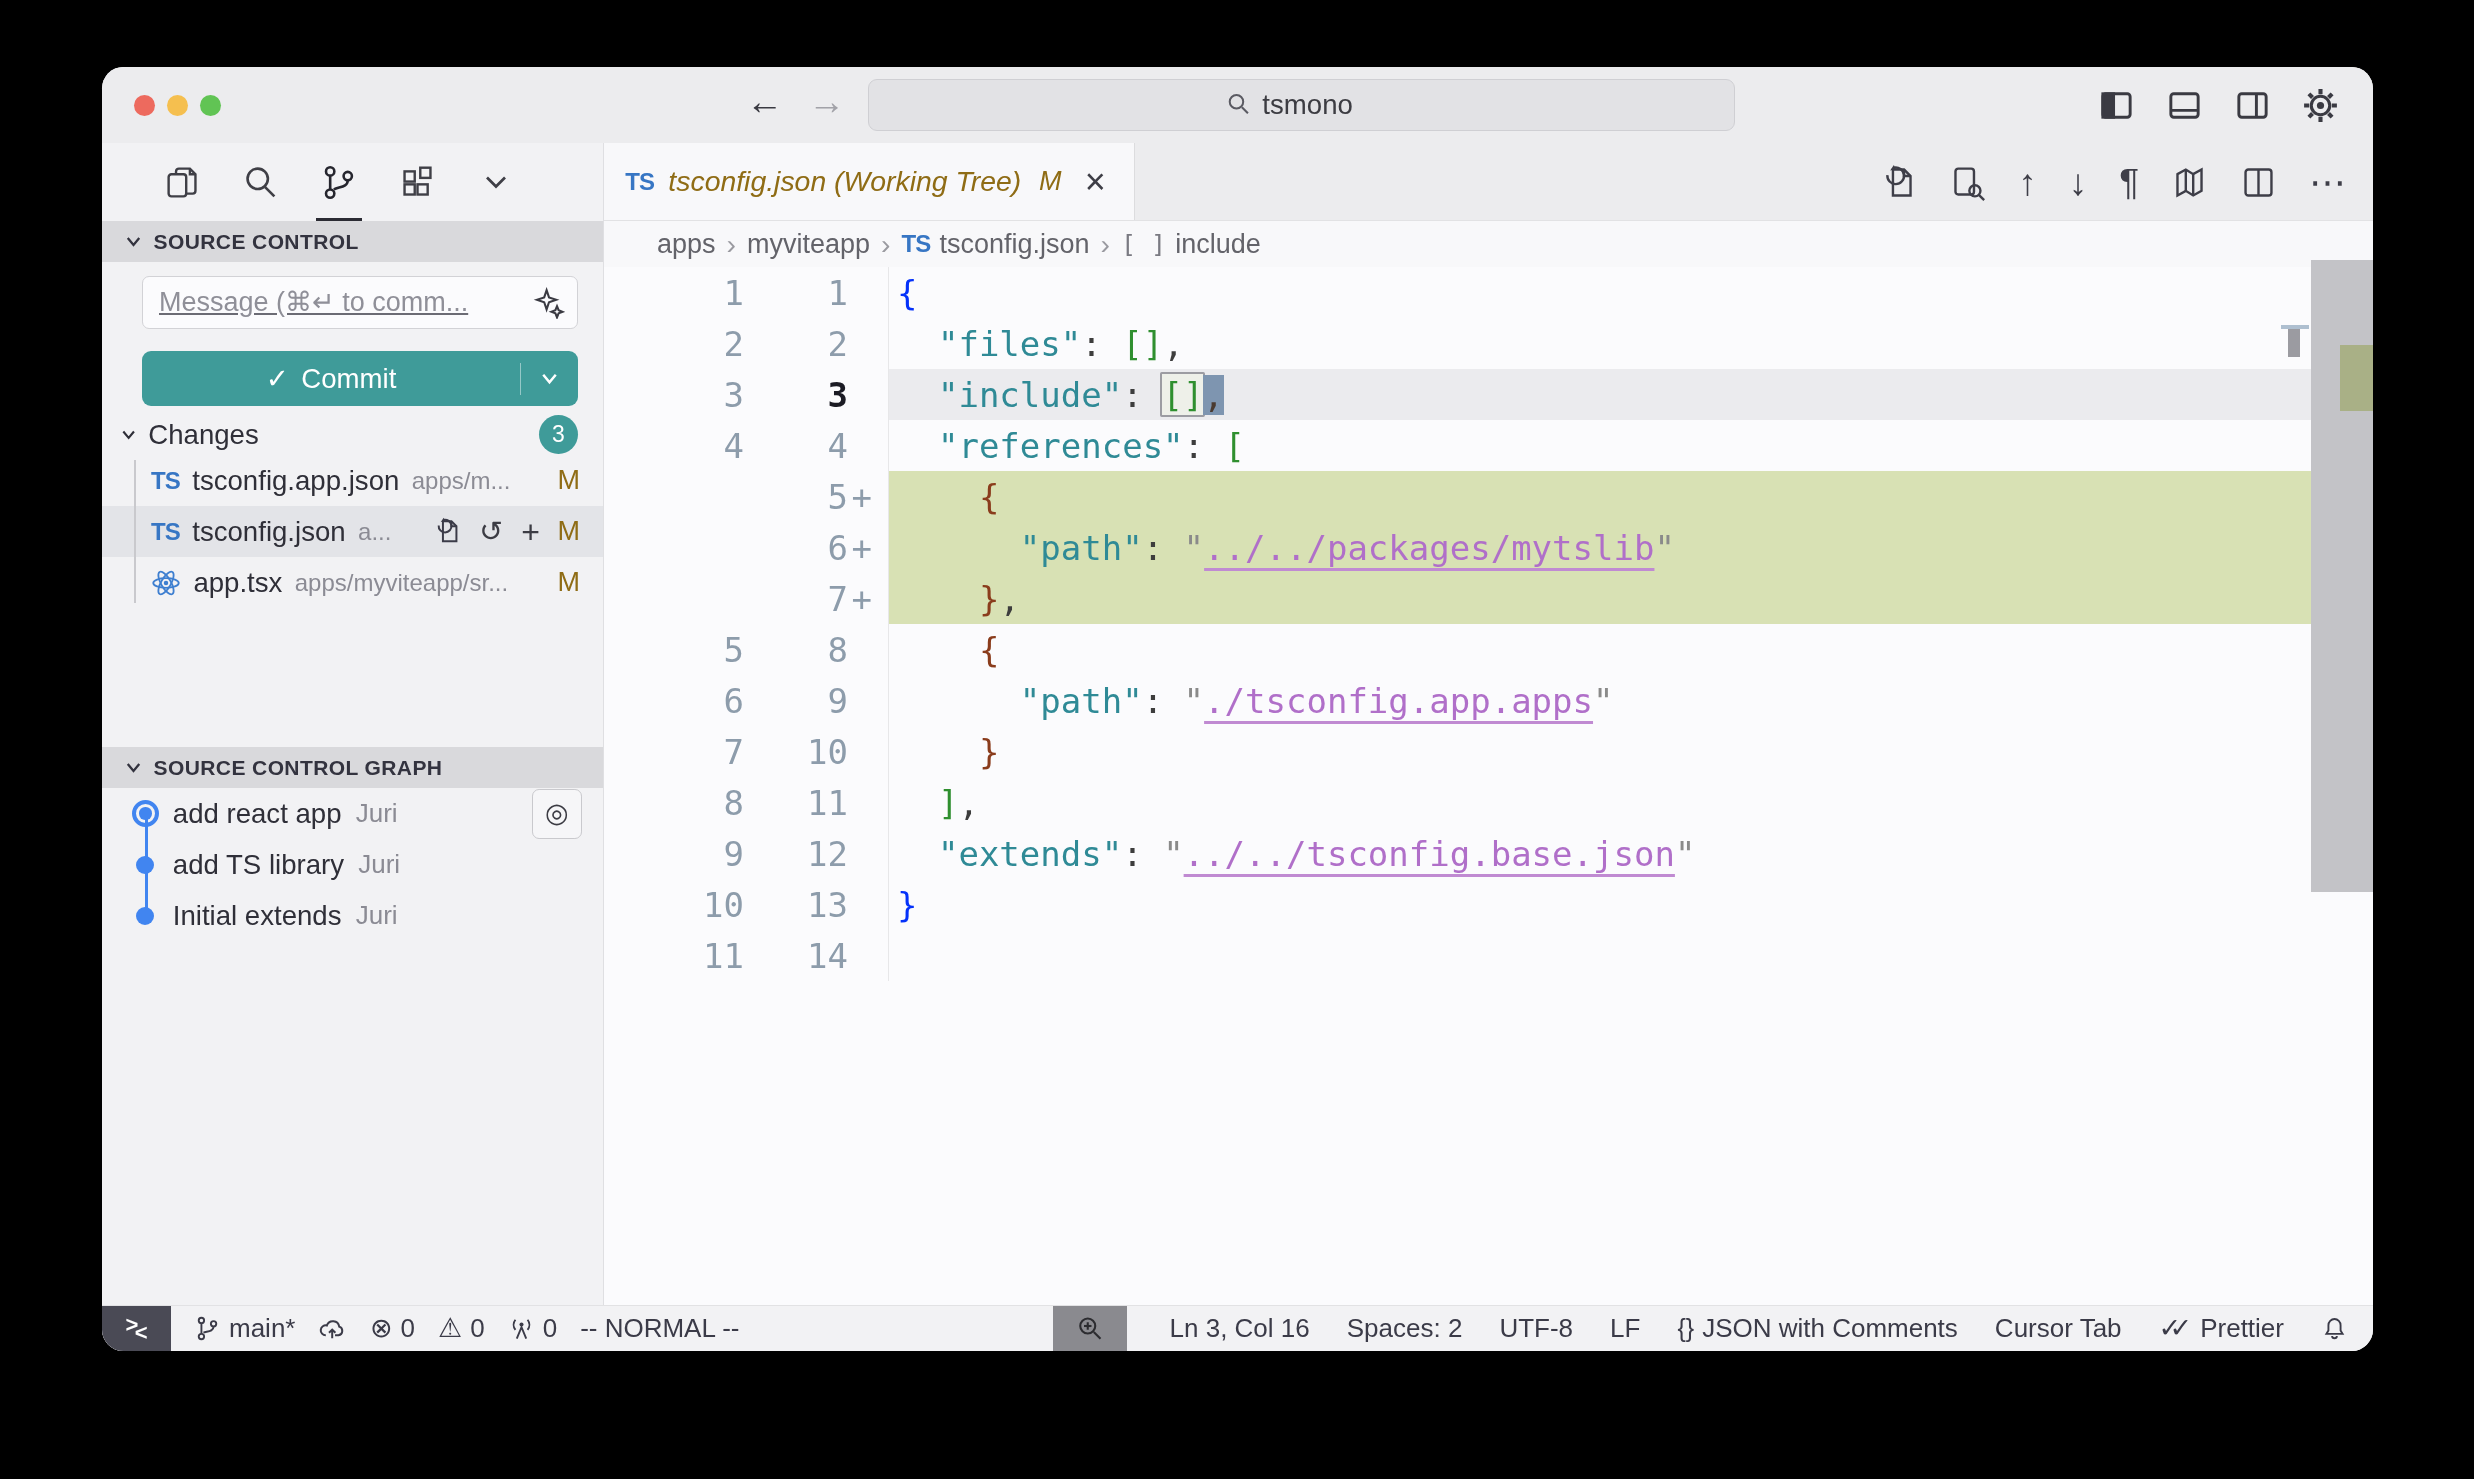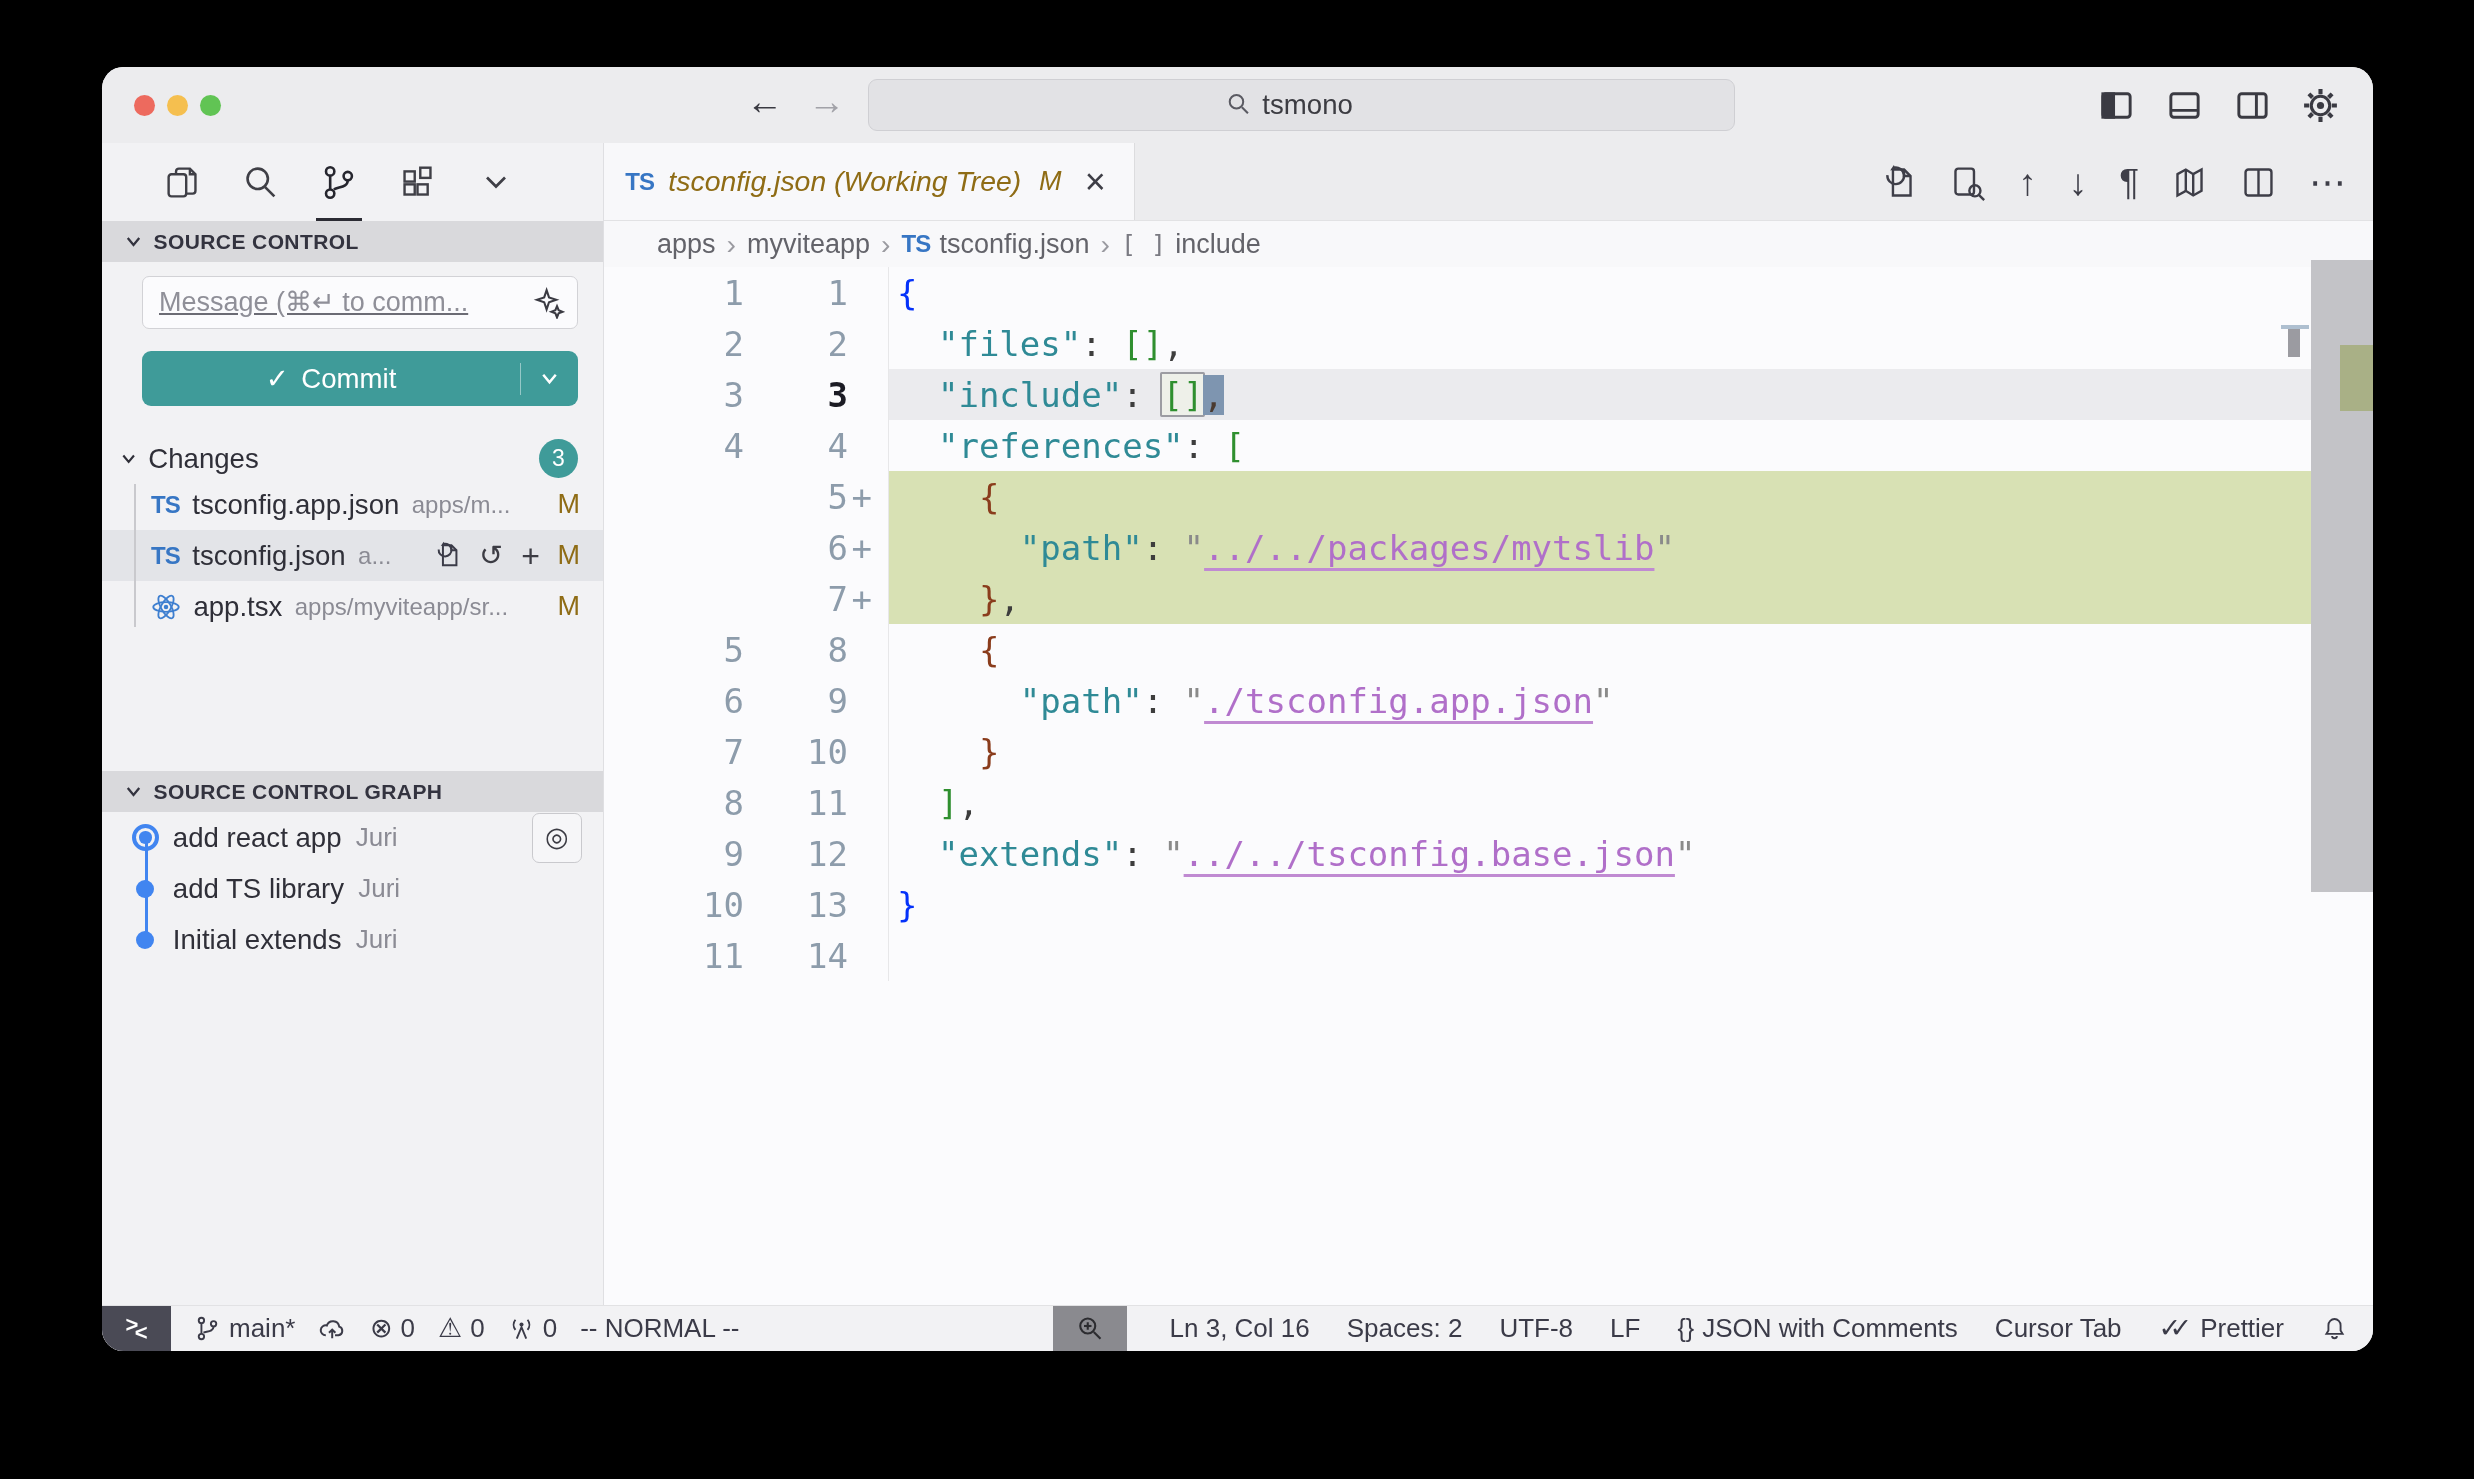--- a/index.html
+++ b/index.html
@@ -31,21 +31,21 @@
   .msgbox { margin:14.2px 27px 0 40px; width:436px; height:53px; background:#fbfbfd; border:0.9px solid #d2d2d6;
             border-radius:7.1px; display:flex; align-items:center; padding:0 12.4px 0 16px; }
   .msgbox input { flex:1; border:none; outline:none; background:transparent; font-size:27px; color:#6b6b74;
                   font-family:"Liberation Sans",sans-serif; min-width:0;text-decoration:underline;}
   .msgbox input::placeholder { color:#8f8f98; }
   .commitbtn { margin:22px 27px 0 40px; width:436px; height:55px; background:#3f9b99; border-radius:9px;
                display:flex; align-items:center; color:#fff; font-size:27.6px; }
   .commitbtn .cb-main { flex:1; display:flex; align-items:center; justify-content:center; gap:12.4px; }
   .commitbtn .cb-sep { width:0.9px; height:32px; background:rgba(255,255,255,.45); }
   .commitbtn .cb-dd { width:57px; display:flex; align-items:center; justify-content:center; }
-  .changes-header { margin-top:32px; height:41px; display:flex; align-items:center; padding:0 25px 0 16px; gap:9px;
+  .changes-header { margin-top:8px; height:41px; display:flex; align-items:center; padding:0 25px 0 16px; gap:9px;
                     font-size:27.6px; color:#2f2f38; }
   .badge { margin-left:auto; min-width:39px; height:39px; border-radius:19.6px; background:#3f9b99; color:#fff;
            font-size:23px; display:flex; align-items:center; justify-content:center; }
   .changes-rows { position:relative; }
   .changes-rows::before { content:""; position:absolute; left:32px; top:5.3px; bottom:5.3px; width:1.8px; background:#c9c9cd; }
   .sb-row { height:51px; display:flex; align-items:center; padding:0 23px 0 49px; gap:12.4px; font-size:27.6px; color:#2f2f38; }
   .sb-row.selected { background:#e3e4e8; }
   .sb-row .desc { font-size:24px; color:#8b8b94; }
   .sb-row .row-actions { margin-left:auto; display:flex; gap:18px; align-items:center; color:#3c3c44; }
   .sb-row .mstat { color:#8f6c15; font-size:27px; margin-left:auto; }
@@ -455,21 +455,21 @@
           <div class="code-line">
             <span class="g1">5</span>
             <span class="g2">8</span>
             <span class="gp"></span>
             <span class="code-content"><span class="t-p">    </span><span class="t-b3">{</span></span>
           </div>
           <div class="code-line">
             <span class="g1">6</span>
             <span class="g2">9</span>
             <span class="gp"></span>
-            <span class="code-content"><span class="t-p">      </span><span class="t-k">"path"</span><span class="t-p">: </span><span class="t-q">"</span><span class="t-l">./tsconfig.app.json</span><span class="t-q">"</span></span>
+            <span class="code-content"><span class="t-p">      </span><span class="t-k">"path"</span><span class="t-p">: </span><span class="t-q">"</span><span class="t-l">./tsconfig.app.apps</span><span class="t-q">"</span></span>
           </div>
           <div class="code-line">
             <span class="g1">7</span>
             <span class="g2">10</span>
             <span class="gp"></span>
             <span class="code-content"><span class="t-p">    </span><span class="t-b3">}</span></span>
           </div>
           <div class="code-line">
             <span class="g1">8</span>
             <span class="g2">11</span>

